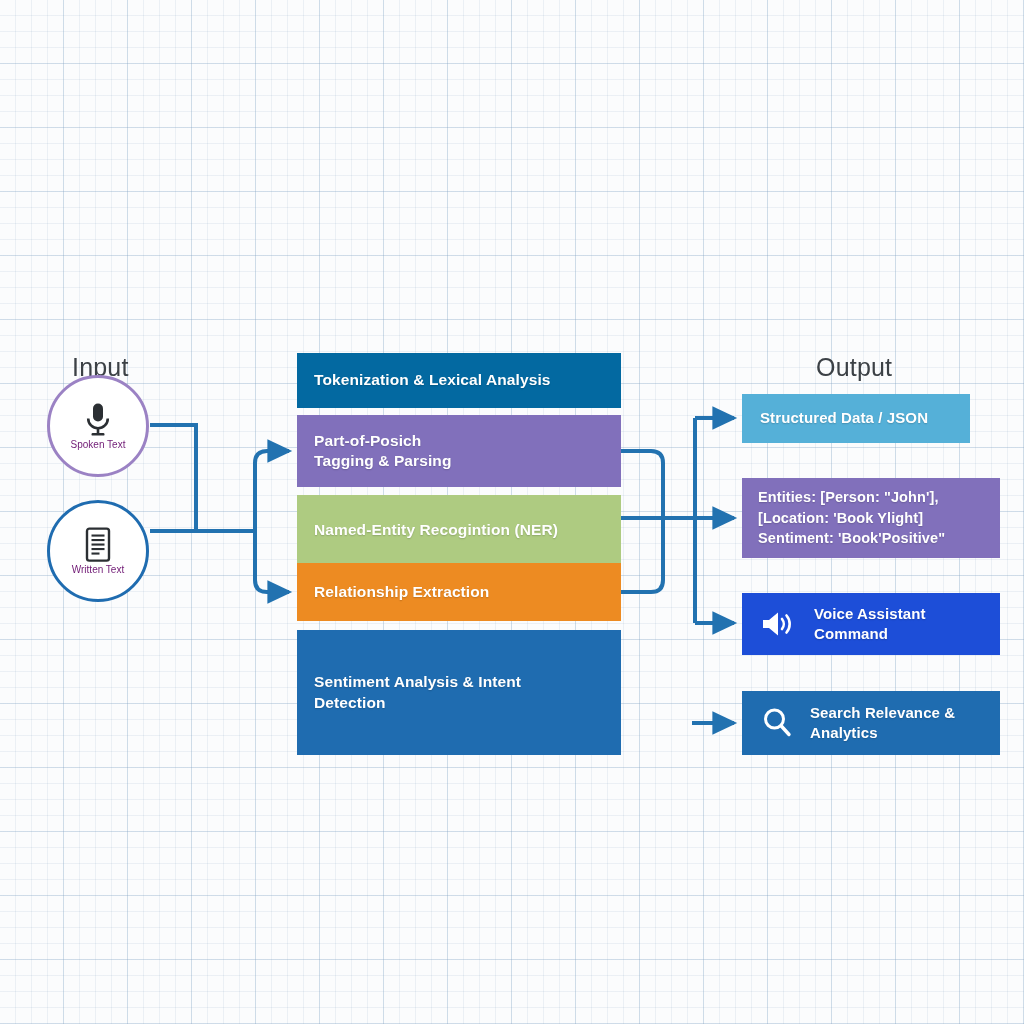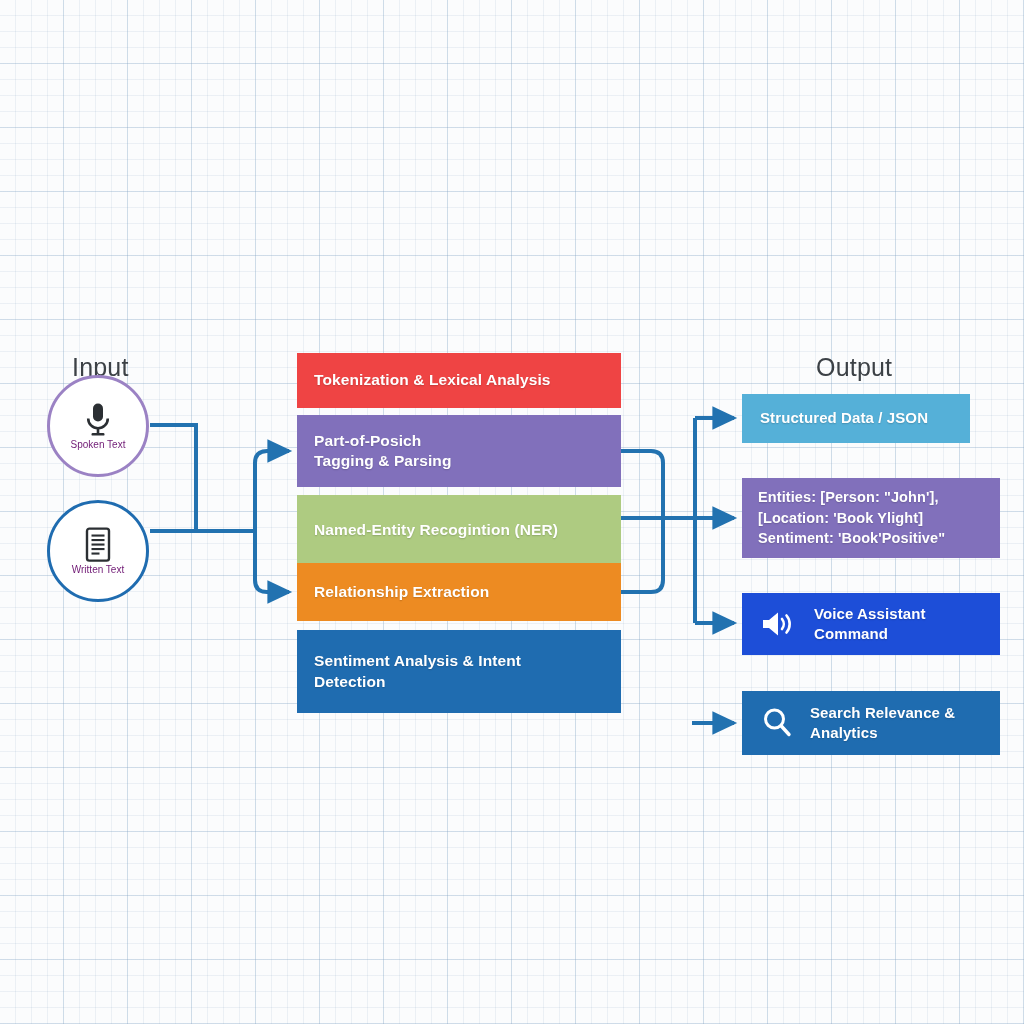--- a/index.html
+++ b/index.html
@@ -47,25 +47,25 @@
     padding:0 17px;letter-spacing:.1px;
     text-shadow:0 1px 1.5px rgba(0,0,0,.18);
   }
   #nlu-header{
     top:311px;height:46px;background:#ffffff;border:3px solid #4fb0dc;
     border-radius:3px;justify-content:flex-end;margin-top:48px;
   }
   #nlu-header .txt{
     color:#232323;font-size:21px;text-shadow:none;font-weight:bold;
   }
-  #nlu-tokenization{top:353px;height:55px;background:#ef4444;}
+  #nlu-tokenization{top:353px;height:55px;background:#0369a1;}
   #nlu-pos{top:415px;height:72px;background:#8170bb;}
   #nlu-ner{top:495px;height:71px;background:#aecb81;}
   #nlu-relation{top:563px;height:58px;background:#ed8b22;}
-  #nlu-sentiment{top:630px;height:83px;background:#1f6cb0;}
+  #nlu-sentiment{top:630px;height:125px;background:#1f6cb0;}
 
   
   .out-box{
     position:absolute;box-sizing:border-box;display:flex;align-items:center;
   }
   .out-box .txt{
     font-size:15px;font-weight:bold;color:#ffffff;line-height:1.34;
     letter-spacing:.1px;text-shadow:0 1px 1.5px rgba(0,0,0,.18);
   }
   #out-structured{left:742px;top:394px;width:228px;height:49px;background:#55b0d8;}

